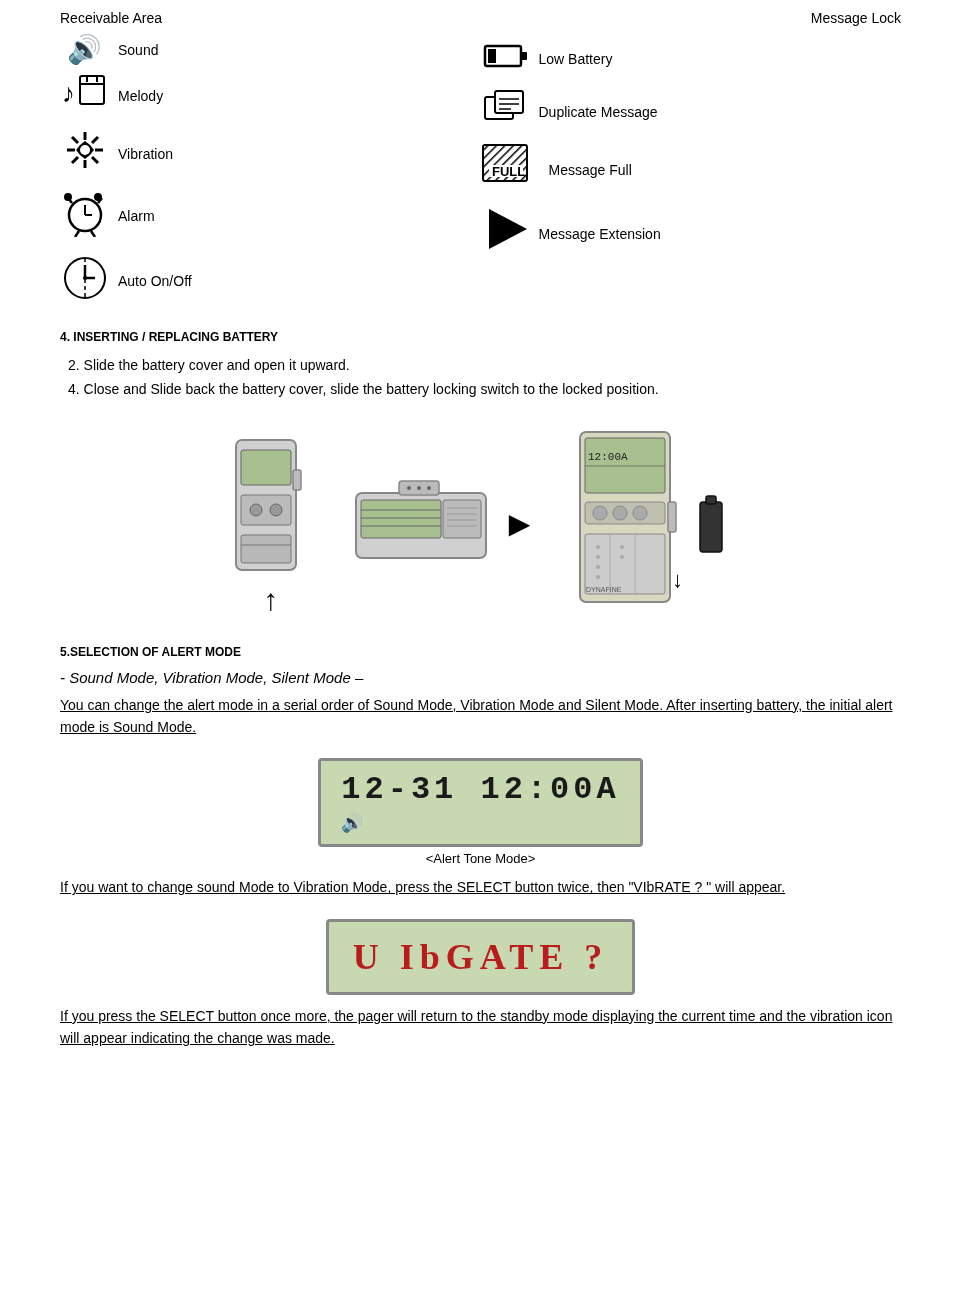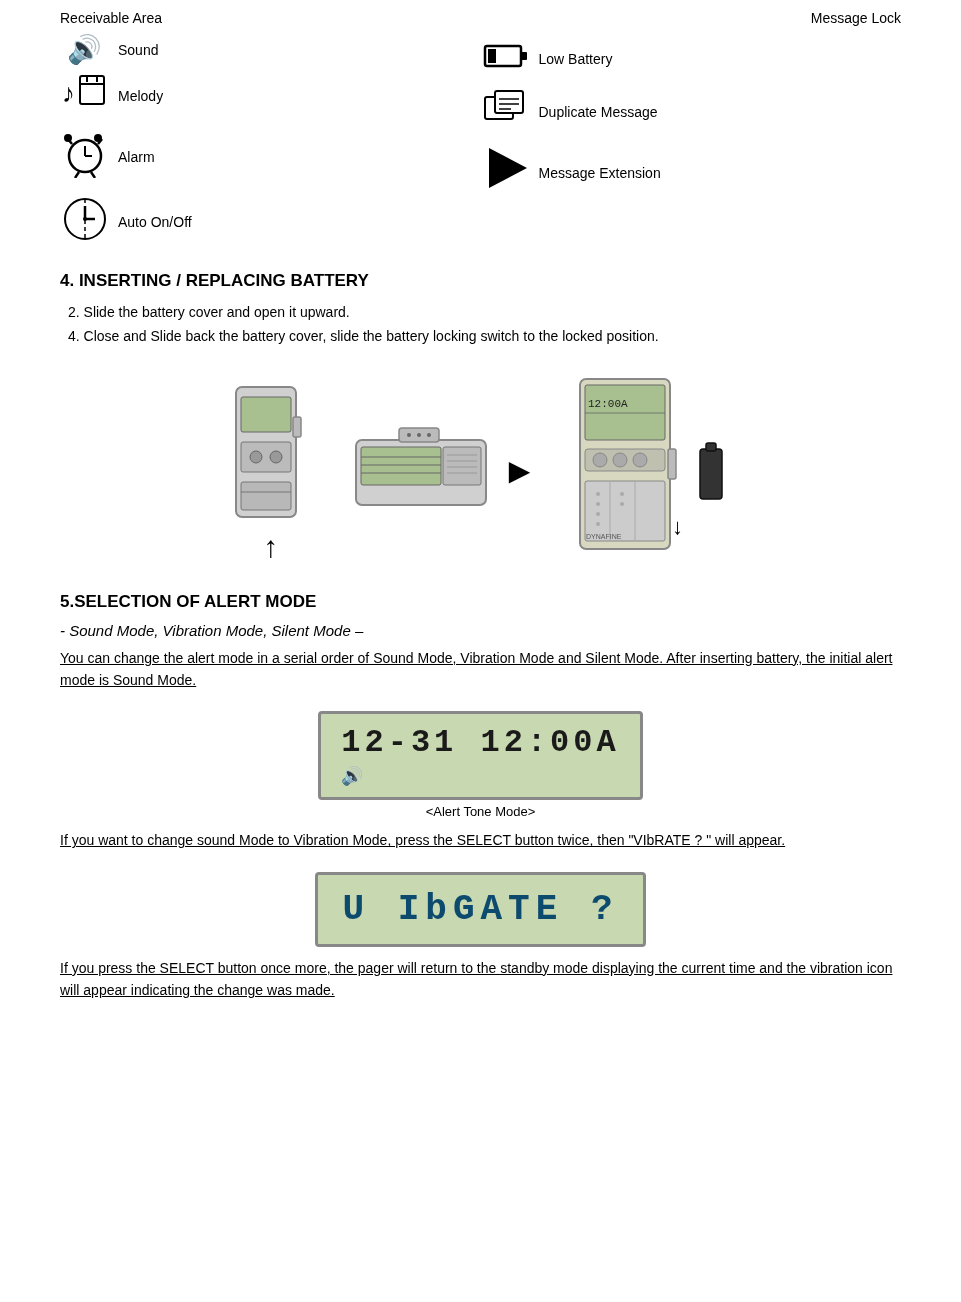--- a/index.html
+++ b/index.html
@@ -61,21 +61,21 @@
 
     
     .dup-icon {
       font-size: 24px;
       min-width: 50px;
       text-align: center;
     }
 
     
     .section-heading {
-      font-size: 17px;
+      font-size: 12px;
       font-weight: bold;
       margin: 18px 0 10px 0;
     }
 
     
     .steps-list {
       margin: 8px 0 8px 8px;
       line-height: 1.7;
     }
     .steps-list p {
@@ -150,24 +150,24 @@
       background: #c8d8b0;
       border: 3px solid #888;
       border-radius: 4px;
       padding: 14px 24px;
       display: flex;
       align-items: center;
       justify-content: center;
       min-width: 300px;
     }
     .vibrate-text {
-      font-family: Liberation Mono, monospace;
+      font-family: Liberation Serif, serif;
       font-size: 36px;
       font-weight: bold;
-      color: #0c4a6e;
+      color: #b91c1c;
       letter-spacing: 6px;
     }
 
     
     .top-labels {
       display: flex;
       justify-content: space-between;
       margin-bottom: 6px;
       gap: 15px;
     }
@@ -211,20 +211,42 @@
 
           <rect x="20" y="4" width="24" height="28" rx="2" fill="none" stroke="#000" stroke-width="2"></rect>
           <line x1="20" y1="12" x2="44" y2="12" stroke="#000" stroke-width="2"></line>
           <line x1="27" y1="4" x2="27" y2="10" stroke="#000" stroke-width="2"></line>
           <line x1="37" y1="4" x2="37" y2="10" stroke="#000" stroke-width="2"></line>
         </svg>
       </div>
       <span class="icon-label">Melody</span>
     </div>
 
+    <div class="icon-row">
+      <div class="vibration-icon">
+        <svg width="50" height="44" viewBox="0 0 50 44">
+
+          <g transform="translate(25,22)">
+
+            <line x1="0" y1="-18" x2="0" y2="-10" stroke="#000" stroke-width="3"></line>
+            <line x1="0" y1="10" x2="0" y2="18" stroke="#000" stroke-width="3"></line>
+            <line x1="-18" y1="0" x2="-10" y2="0" stroke="#000" stroke-width="3"></line>
+            <line x1="10" y1="0" x2="18" y2="0" stroke="#000" stroke-width="3"></line>
+            <line x1="-13" y1="-13" x2="-7" y2="-7" stroke="#000" stroke-width="3"></line>
+            <line x1="7" y1="7" x2="13" y2="13" stroke="#000" stroke-width="3"></line>
+            <line x1="13" y1="-13" x2="7" y2="-7" stroke="#000" stroke-width="3"></line>
+            <line x1="-7" y1="7" x2="-13" y2="13" stroke="#000" stroke-width="3"></line>
+
+            <polygon points="0,-9 5,-5 9,0 5,5 0,9 -5,5 -9,0 -5,-5" fill="#000"></polygon>
+            <circle cx="0" cy="0" r="5" fill="#fff"></circle>
+          </g>
+        </svg>
+      </div>
+      <span class="icon-label">Vibration</span>
+    </div>
 
     <div class="icon-row">
       <div class="alarm-icon">
         <svg width="50" height="50" viewBox="0 0 50 50">
 
           <circle cx="25" cy="28" r="16" fill="none" stroke="#000" stroke-width="2.5"></circle>
           <line x1="25" y1="28" x2="25" y2="18" stroke="#000" stroke-width="2"></line>
           <line x1="25" y1="28" x2="32" y2="28" stroke="#000" stroke-width="2"></line>
           <line x1="12" y1="16" x2="8" y2="11" stroke="#000" stroke-width="2.5"></line>
           <circle cx="8" cy="10" r="4" fill="#000"></circle>
@@ -280,20 +302,37 @@
           <rect x="14" y="2" width="28" height="22" rx="2" fill="#fff" stroke="#000" stroke-width="2"></rect>
 
           <line x1="18" y1="10" x2="38" y2="10" stroke="#000" stroke-width="1.5"></line>
           <line x1="18" y1="15" x2="38" y2="15" stroke="#000" stroke-width="1.5"></line>
           <line x1="18" y1="20" x2="30" y2="20" stroke="#000" stroke-width="1.5"></line>
         </svg>
       </div>
       <span class="icon-label">Duplicate Message</span>
     </div>
 
+    <div class="icon-row">
+      <div class="full-icon">
+        <svg width="60" height="50" viewBox="0 0 60 50">
+
+          <defs>
+            <pattern id="hatch" patternUnits="userSpaceOnUse" width="6" height="6" patternTransform="rotate(45)">
+              <line x1="0" y1="0" x2="0" y2="6" stroke="#000" stroke-width="3"></line>
+            </pattern>
+          </defs>
+          <rect x="2" y="2" width="44" height="36" rx="2" fill="url(#hatch)" stroke="#000" stroke-width="2"></rect>
+
+          <rect x="8" y="22" width="34" height="12" fill="#fff"></rect>
+          <text x="11" y="33" font-size="13" font-weight="bold" font-family="Arial" fill="#000">FULL</text>
+        </svg>
+      </div>
+      <span class="icon-label">Message Full</span>
+    </div>
 
     <div class="icon-row">
       <div class="msg-ext-icon">
         <svg width="50" height="50" viewBox="0 0 50 50">
 
           <polygon points="8,5 8,45 46,25" fill="#000"></polygon>
         </svg>
       </div>
       <span class="icon-label">Message Extension</span>
     </div>

